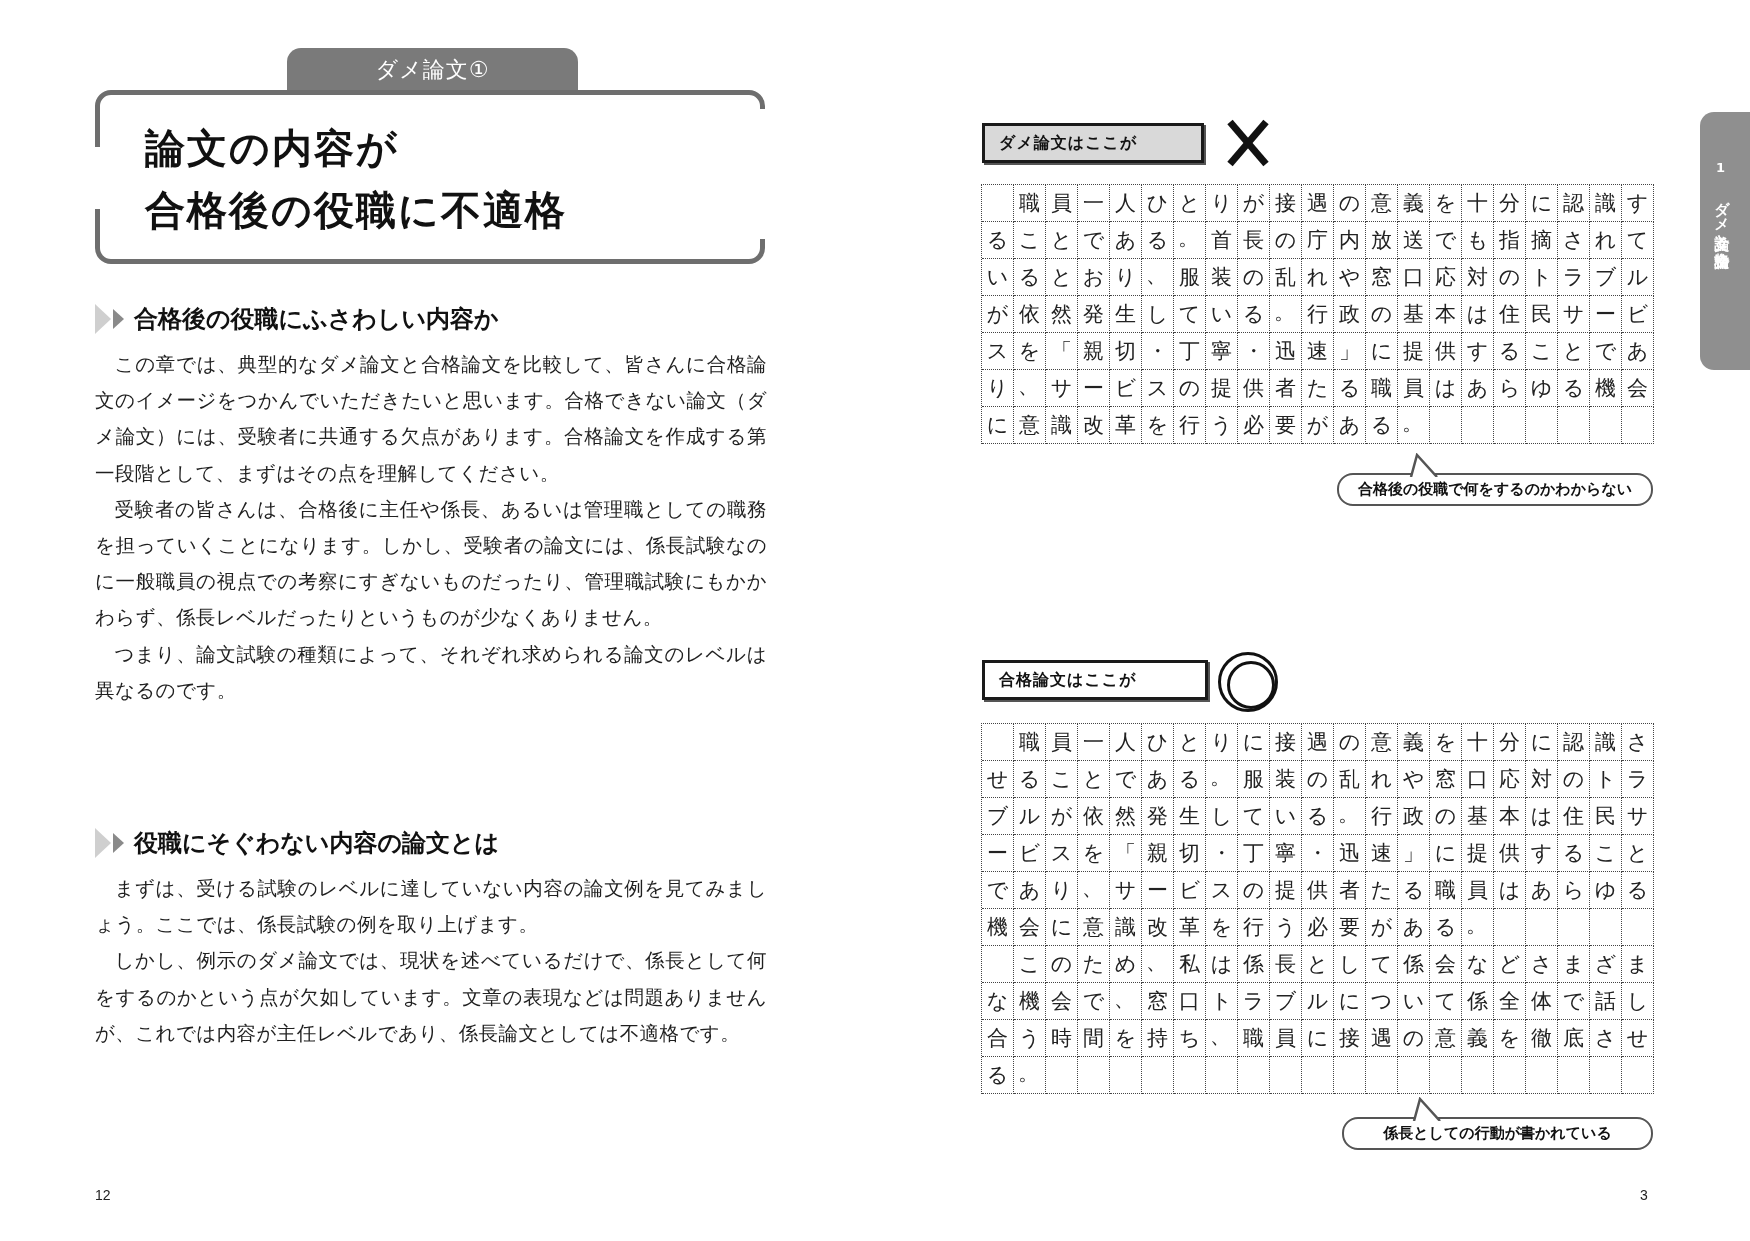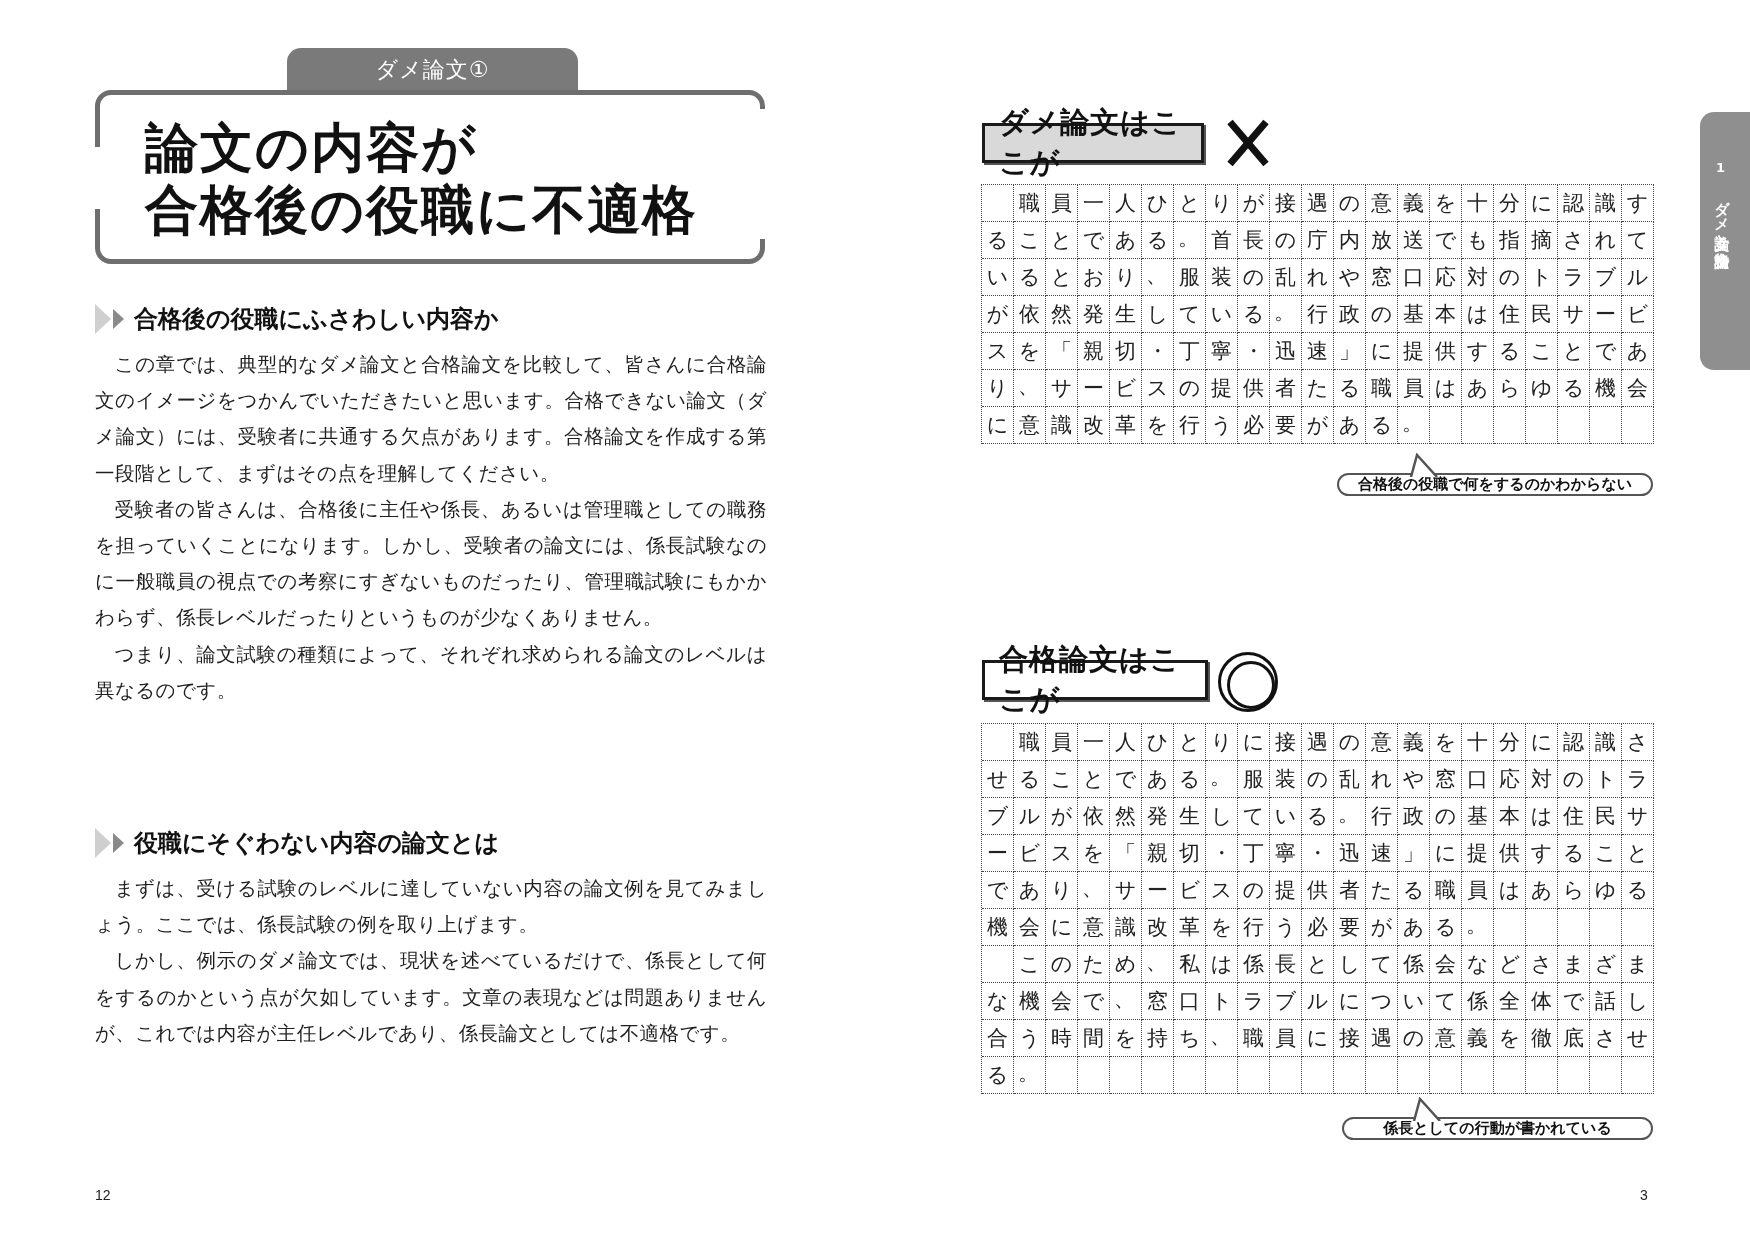--- a/index.html
+++ b/index.html
@@ -14,42 +14,42 @@
     display: flex; align-items: center; justify-content: center; letter-spacing: 1px;
   }
   .title-box {
     position: absolute; left: 95px; top: 90px; width: 670px; height: 174px;
     border: 5px solid #6e6e6e; border-radius: 16px; background: #fff;
   }
   .title-box .gap-left { position: absolute; left: -6px; top: 52px; width: 8px; height: 62px; background: #fff; }
   .title-box .gap-right { position: absolute; right: -6px; top: 14px; width: 8px; height: 130px; background: #fff; }
   .title-text {
     position: absolute; left: 45px; top: 22px;
-    font-family: "DejaVu Sans", sans-serif; font-weight: bold; font-size: 53px; line-height: 62px;
+    font-family: "DejaVu Sans", sans-serif; font-weight: bold; font-size: 40px; line-height: 62px;
     color: #111; letter-spacing: 2px;
   }
   .section-heading {
     position: absolute; left: 95px; display: flex; align-items: center;
     font-family: "DejaVu Sans", sans-serif; font-weight: bold; font-size: 24px; color: #111;
   }
   .arrows { display: flex; align-items: center; margin-right: 10px; }
   .arrow1 { width: 0; height: 0; border-top: 15px solid transparent; border-bottom: 15px solid transparent; border-left: 16px solid #cfcfcf; }
   .arrow2 { width: 0; height: 0; border-top: 10px solid transparent; border-bottom: 10px solid transparent; border-left: 11px solid #8a8a8a; margin-left: 2px; }
   .body-text {
     position: absolute; left: 95px; width: 672px;
     font-size: 19.5px; line-height: 36.2px; color: #1f1f1f; letter-spacing: 0.4px;
     text-align: justify;
   }
   .body-text p { text-indent: 1em; }
   .page-num { position: absolute; font-family: "Liberation Sans Narrow", "Liberation Sans", sans-serif; font-size: 14px; color: #222; }
 
   
   .label-box {
     position: absolute; height: 40px; border: 3px solid #1a1a1a;
-    font-family: "DejaVu Sans", sans-serif; font-weight: bold; font-size: 29px;
+    font-family: "DejaVu Sans", sans-serif; font-weight: bold; font-size: 16px;
     display: flex; align-items: center; padding: 0 14px; color: #111; letter-spacing: 1px;
   }
   .label-box.bad { left: 982px; top: 123px; width: 222px; background: #d9d9d9; box-shadow: 2px 2px 0 #555; }
   .label-box.good { left: 982px; top: 660px; width: 226px; background: #ffffff; box-shadow: 2px 2px 0 #555; }
   .cross-mark { position: absolute; left: 1226px; top: 118px; width: 44px; height: 50px; }
   .circle-mark { position: absolute; left: 1218px; top: 652px; width: 60px; height: 60px; border: 3px solid #111; border-radius: 50%; }
   .circle-mark::after { content: ""; position: absolute; left: 6px; top: 6px; width: 42px; height: 42px; border: 3px solid #111; border-radius: 50%; }
 
   .genko {
     position: absolute; left: 981px;
@@ -57,21 +57,21 @@
     border-top: 1px dotted #444; border-left: 1px dotted #444;
   }
   .genko .cell {
     width: 32px; height: 37px; border-right: 1px dotted #444; border-bottom: 1px dotted #444;
     font-size: 21px; display: flex; align-items: center; justify-content: center; color: #222;
     font-family: "DejaVu Serif", "Liberation Serif", serif;
   }
   .genko .cell.punct { justify-content: flex-start; align-items: flex-end; padding: 0 0 6px 4px; }
 
   .bubble {
-    position: absolute; height: 23px; border: 2.5px solid #555; border-radius: 16px; background: #fff;
+    position: absolute; height: 33px; border: 2.5px solid #555; border-radius: 16px; background: #fff;
     font-family: Liberation Mono, monospace; font-weight: bold; font-size: 15px; color: #111;
     display: flex; align-items: center; justify-content: center;
   }
   .bubble .tail {
     position: absolute; top: -22px; width: 0; height: 0;
   }
   .bubble .tail svg { display: block; }
 
   .chapter-tab {
     position: absolute; left: 1700px; top: 112px; width: 60px; height: 258px;

